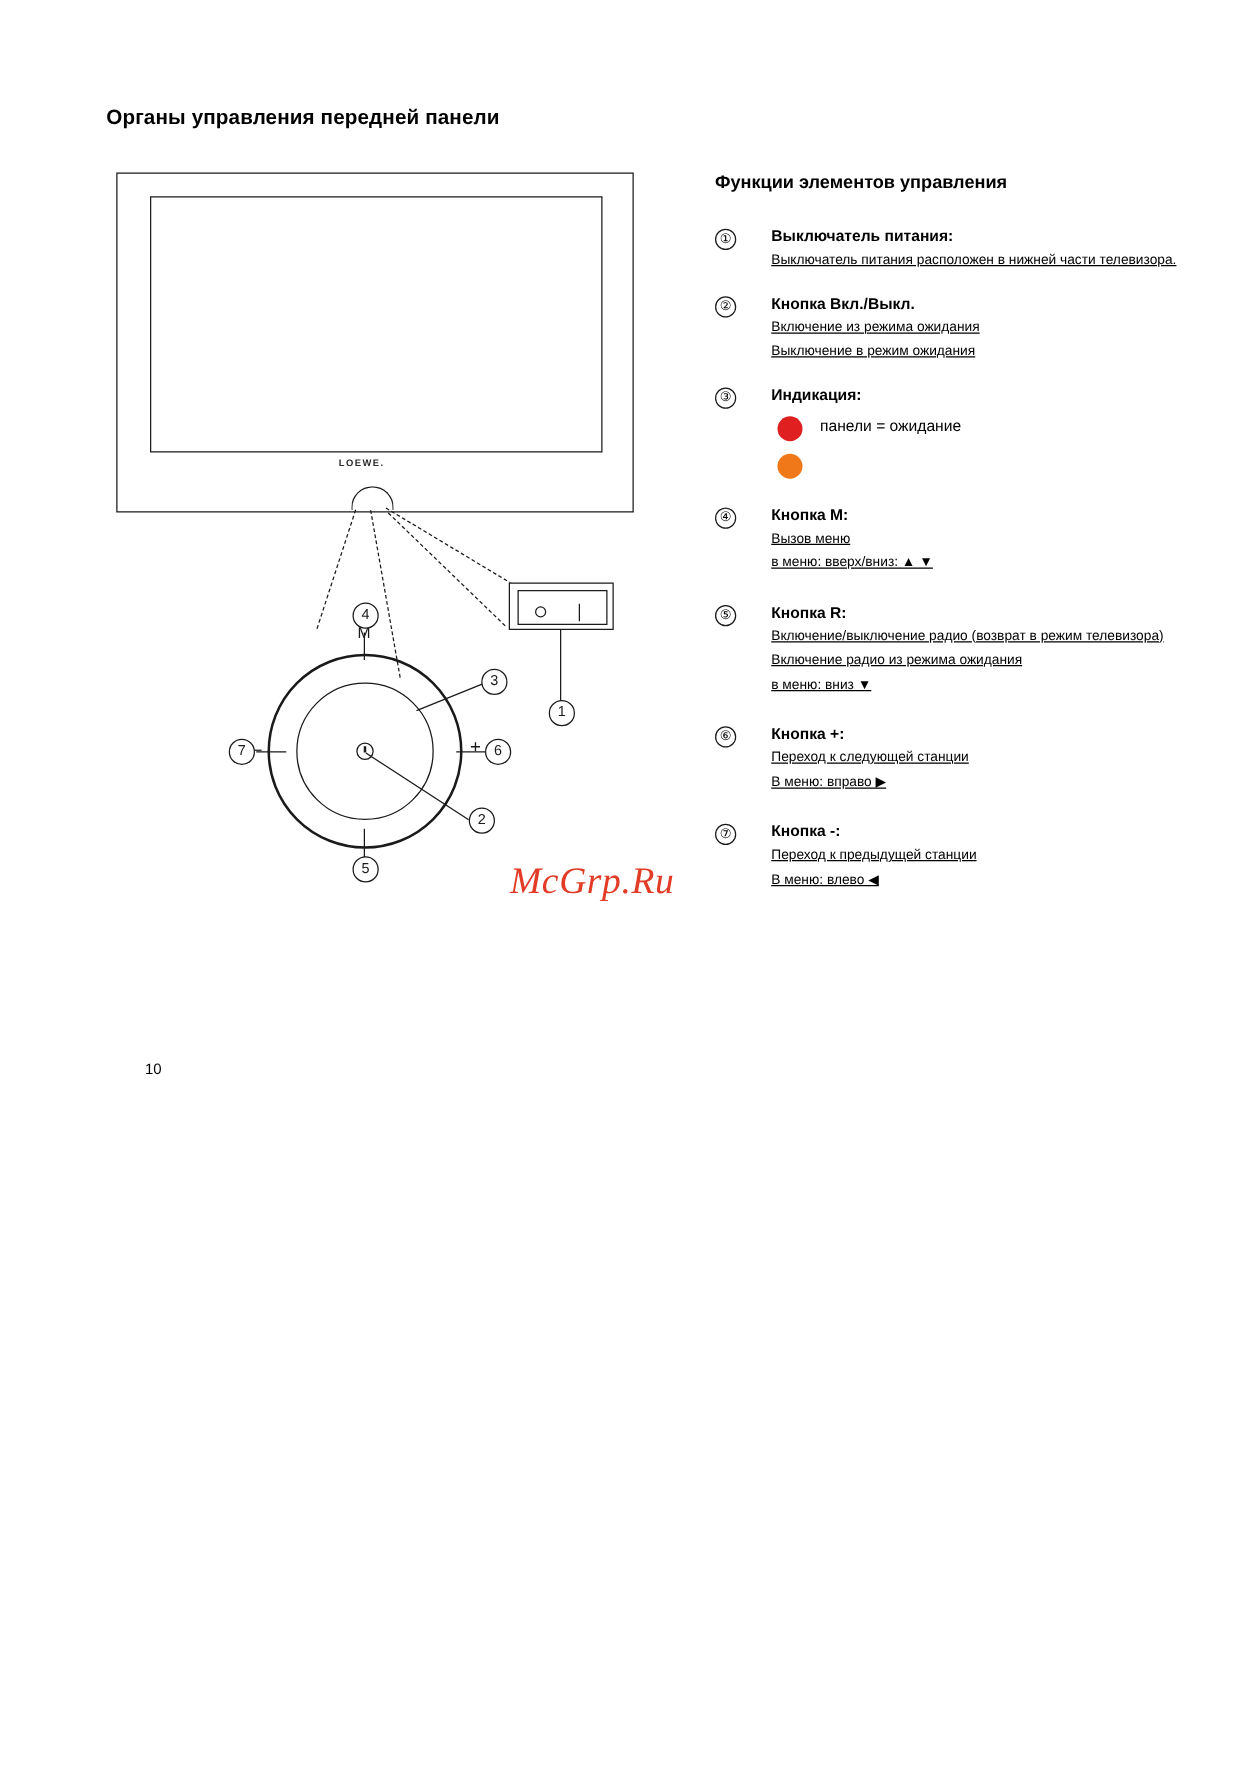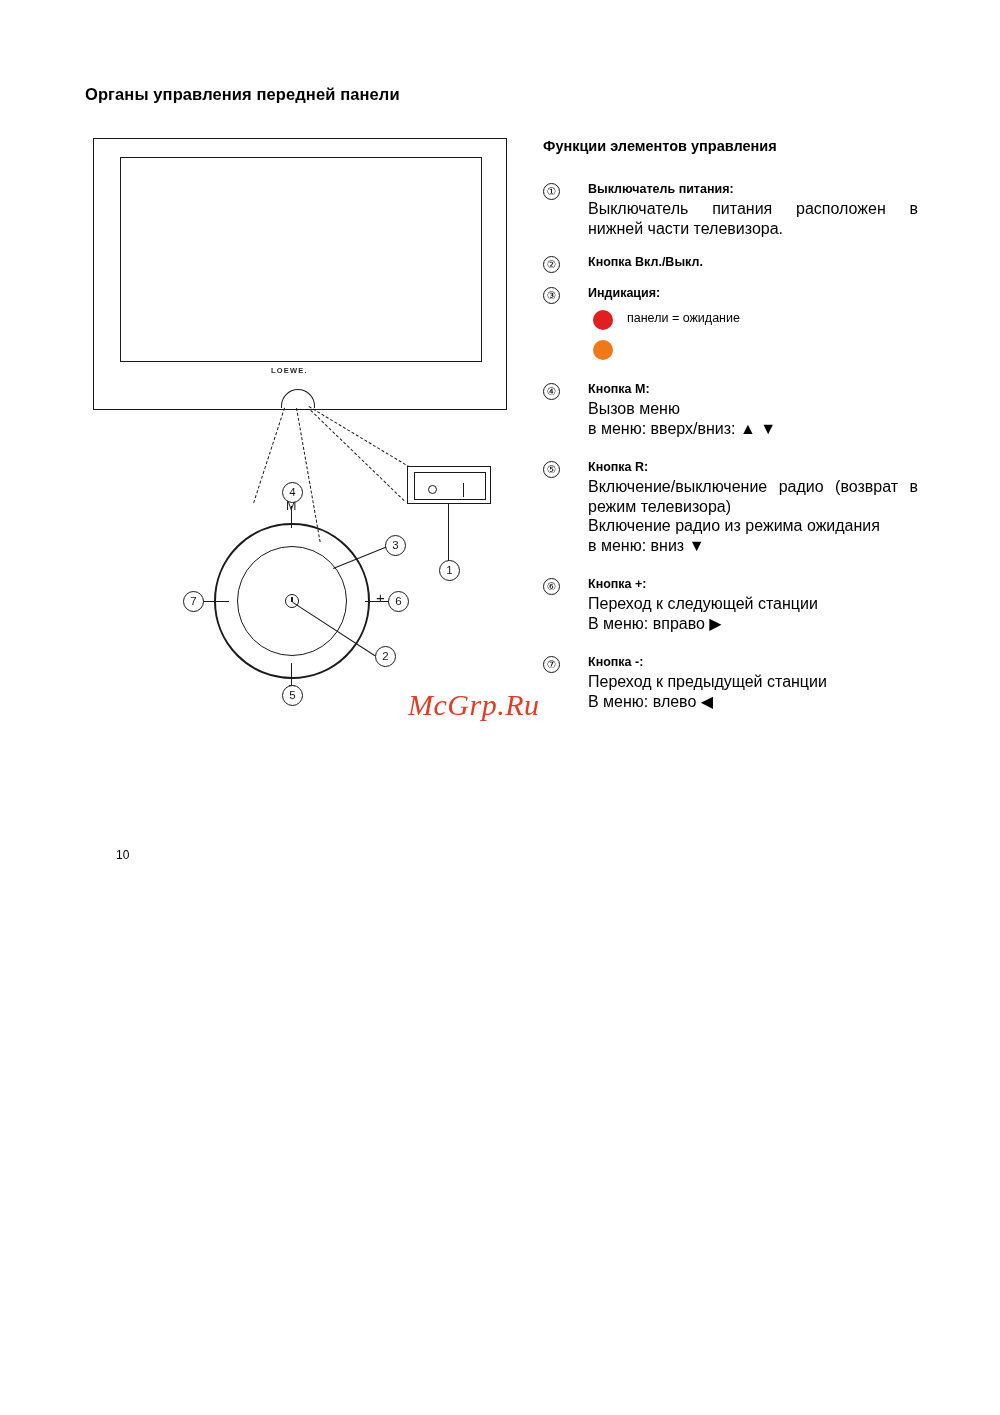--- a/index.html
+++ b/index.html
@@ -205,21 +205,21 @@
   .pline {
     position: absolute;
     height: 0;
     border-top: 1px solid #1a1a1a;
     transform-origin: 0 0;
   }
 
   
   .right-col {
     position: absolute;
-    left: 543px;
+    left: 572px;
     top: 138px;
     width: 375px;
   }
   .right-title {
     font-size: 14.5px;
     font-weight: bold;
     margin: 0 0 28px 0;
   }
   .item {
     position: relative;
@@ -238,23 +238,24 @@
     font-size: 10.5px;
     line-height: 15px;
     text-align: center;
   }
   .item-head {
     font-size: 12.5px;
     font-weight: bold;
     margin-bottom: 3px;
   }
   .item-body {
-    font-size: 16px;
+    font-size: 11px;
     line-height: 19.5px;
     text-align: justify;
+    text-decoration: underline;
   }
   .item-body.nojust { text-align: left; }
   .item-body div { white-space: normal; }
 
   
   .led-row {
     display: flex;
     align-items: flex-start;
     margin-top: 9px;
     padding-left: 5px;
@@ -360,20 +361,24 @@
 
     <div class="item">
       <div class="item-num">①</div>
       <div class="item-head">Выключатель питания:</div>
       <div class="item-body">Выключатель питания расположен в нижней части телевизора.</div>
     </div>
 
     <div class="item">
       <div class="item-num">②</div>
       <div class="item-head">Кнопка Вкл./Выкл.</div>
+      <div class="item-body nojust">
+        <div>Включение из режима ожидания</div>
+        <div>Выключение в  режим ожидания</div>
+      </div>
     </div>
 
     <div class="item" style="margin-bottom:22px;">
       <div class="item-num">③</div>
       <div class="item-head">Индикация:</div>
 
       <div class="led-row">
         <div class="led-dot" style="background:#e02020;"></div>
         <div class="led-text">панели = ожидание</div>
       </div>

